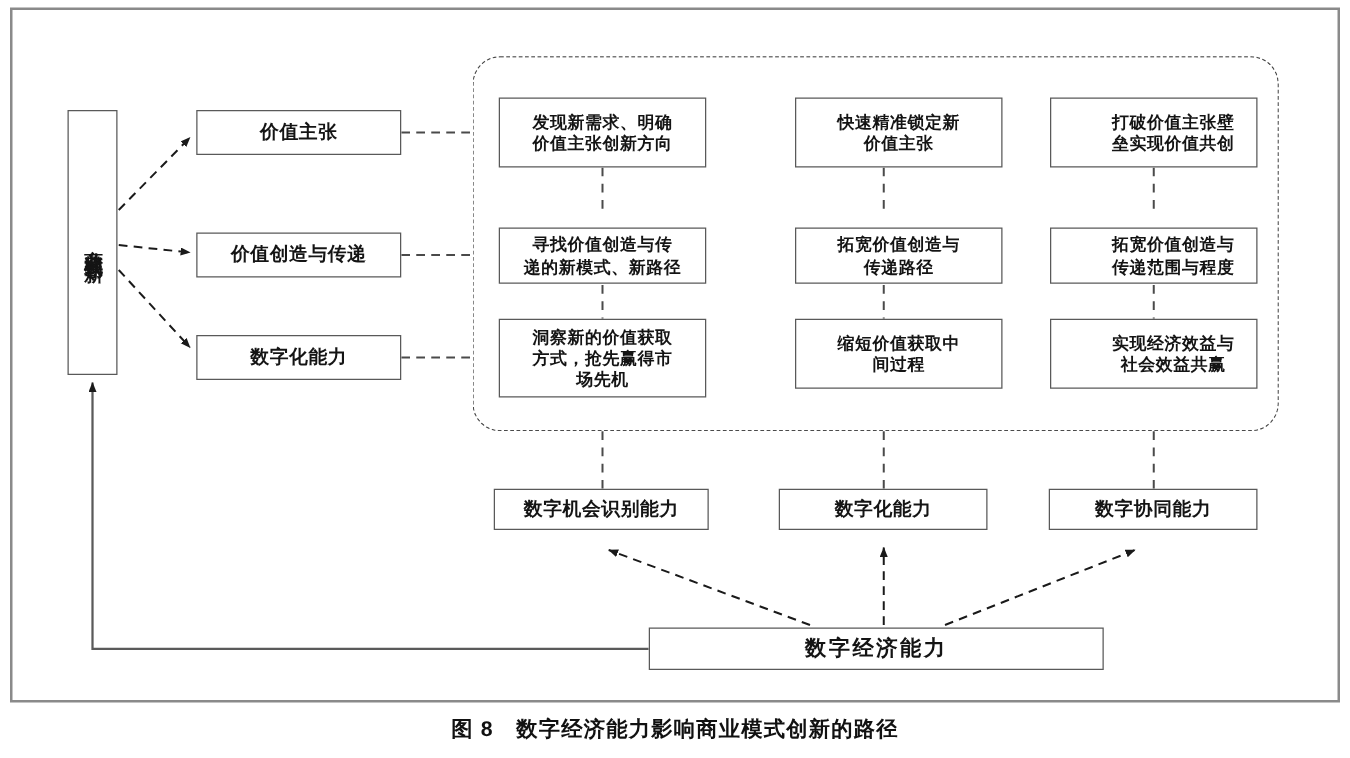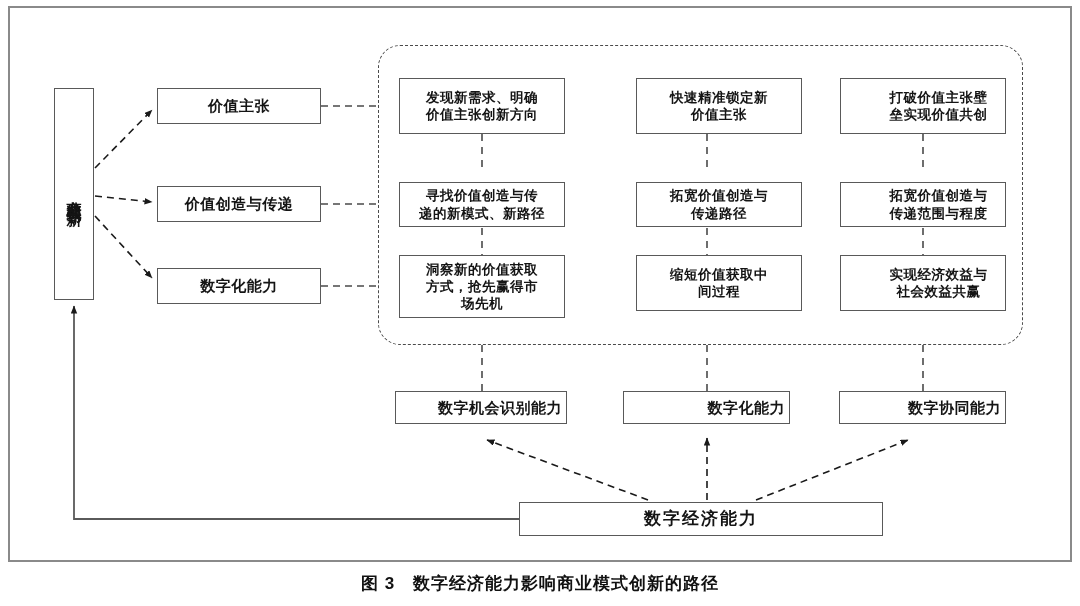--- a/index.html
+++ b/index.html
@@ -114,21 +114,20 @@
   .row-0 { top: 78px;  height: 56px; }
   .row-1 { top: 172px; height: 45px; margin-top: 10px; }
   .row-2 { top: 255px; height: 63px; }
   .row-2.short { top: 255px; height: 56px; }
 
   
   .cap-box {
     height: 33px;
     font-size: 15px;
     font-weight: 700;
-    justify-content: flex-end;
   }
   #cap-0 { left: 395px; top: 391px; width: 172px; }
   #cap-1 { left: 623px; top: 391px; width: 167px; }
   #cap-2 { left: 839px; top: 391px; width: 167px; }
 
   
   #source-box {
     left: 519px;
     top: 502px;
     width: 364px;
@@ -269,15 +268,15 @@
     <span class="node-label">数字化能力</span>
   </div>
   <div class="node" id="source-box">
     <span class="node-label">数字经济能力</span>
   </div>
 
   <div class="node cap-box" id="cap-2">
     <span class="node-label">数字协同能力</span>
   </div>
 
-  <div id="caption">图 3　数字经济能力影响商业模式创新的路径</div>
+  <div id="caption">图 8　数字经济能力影响商业模式创新的路径</div>
 
 </div>
 
 </body></html>

